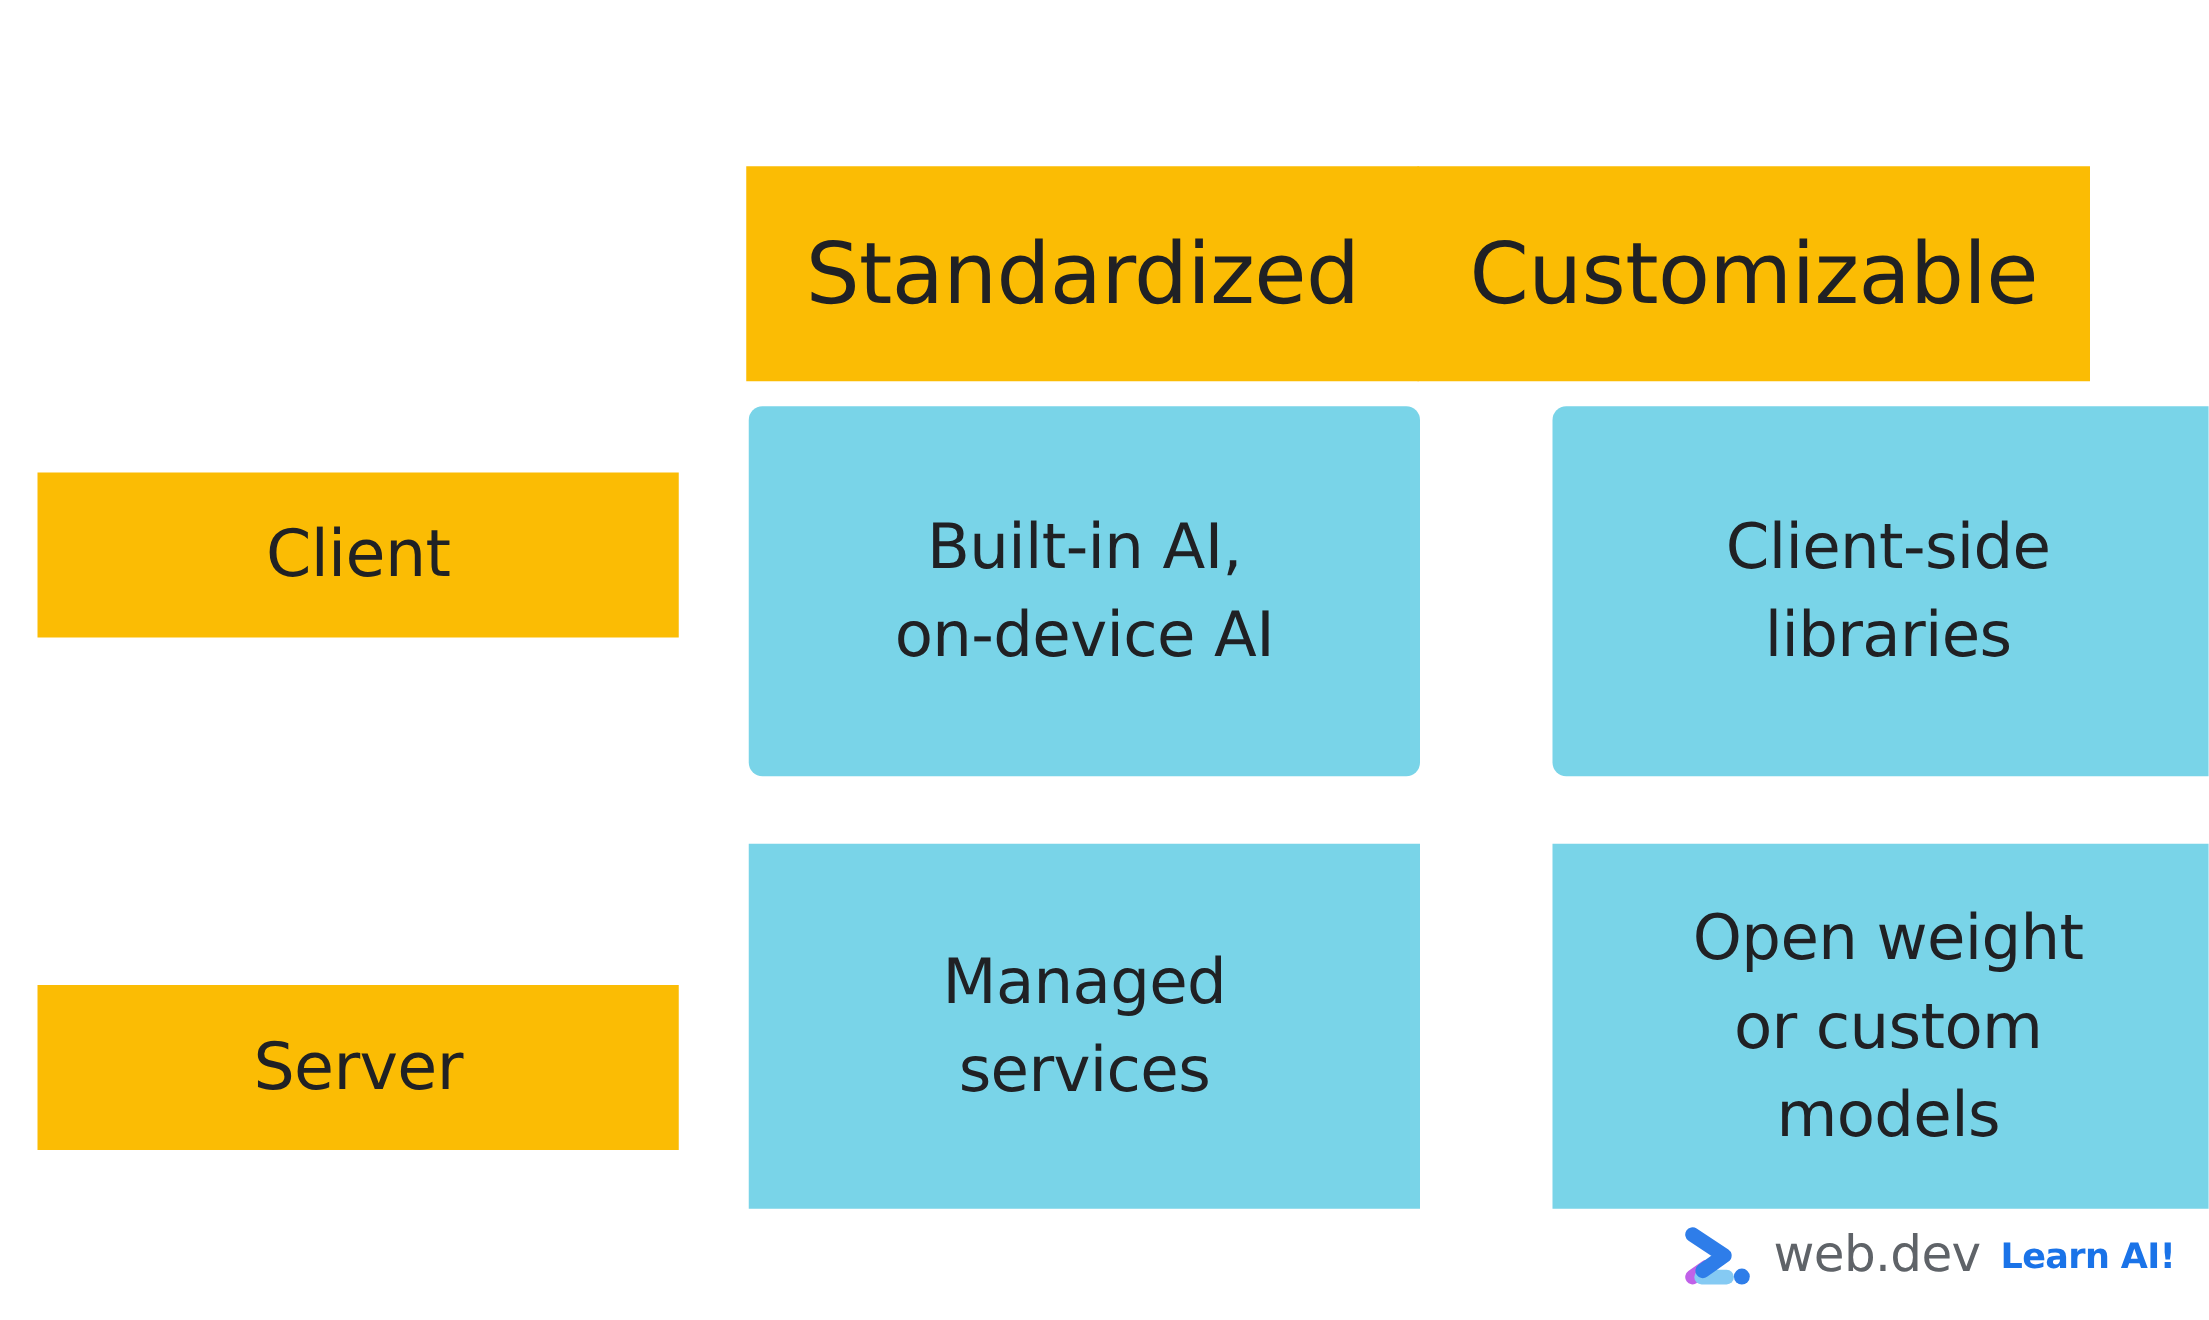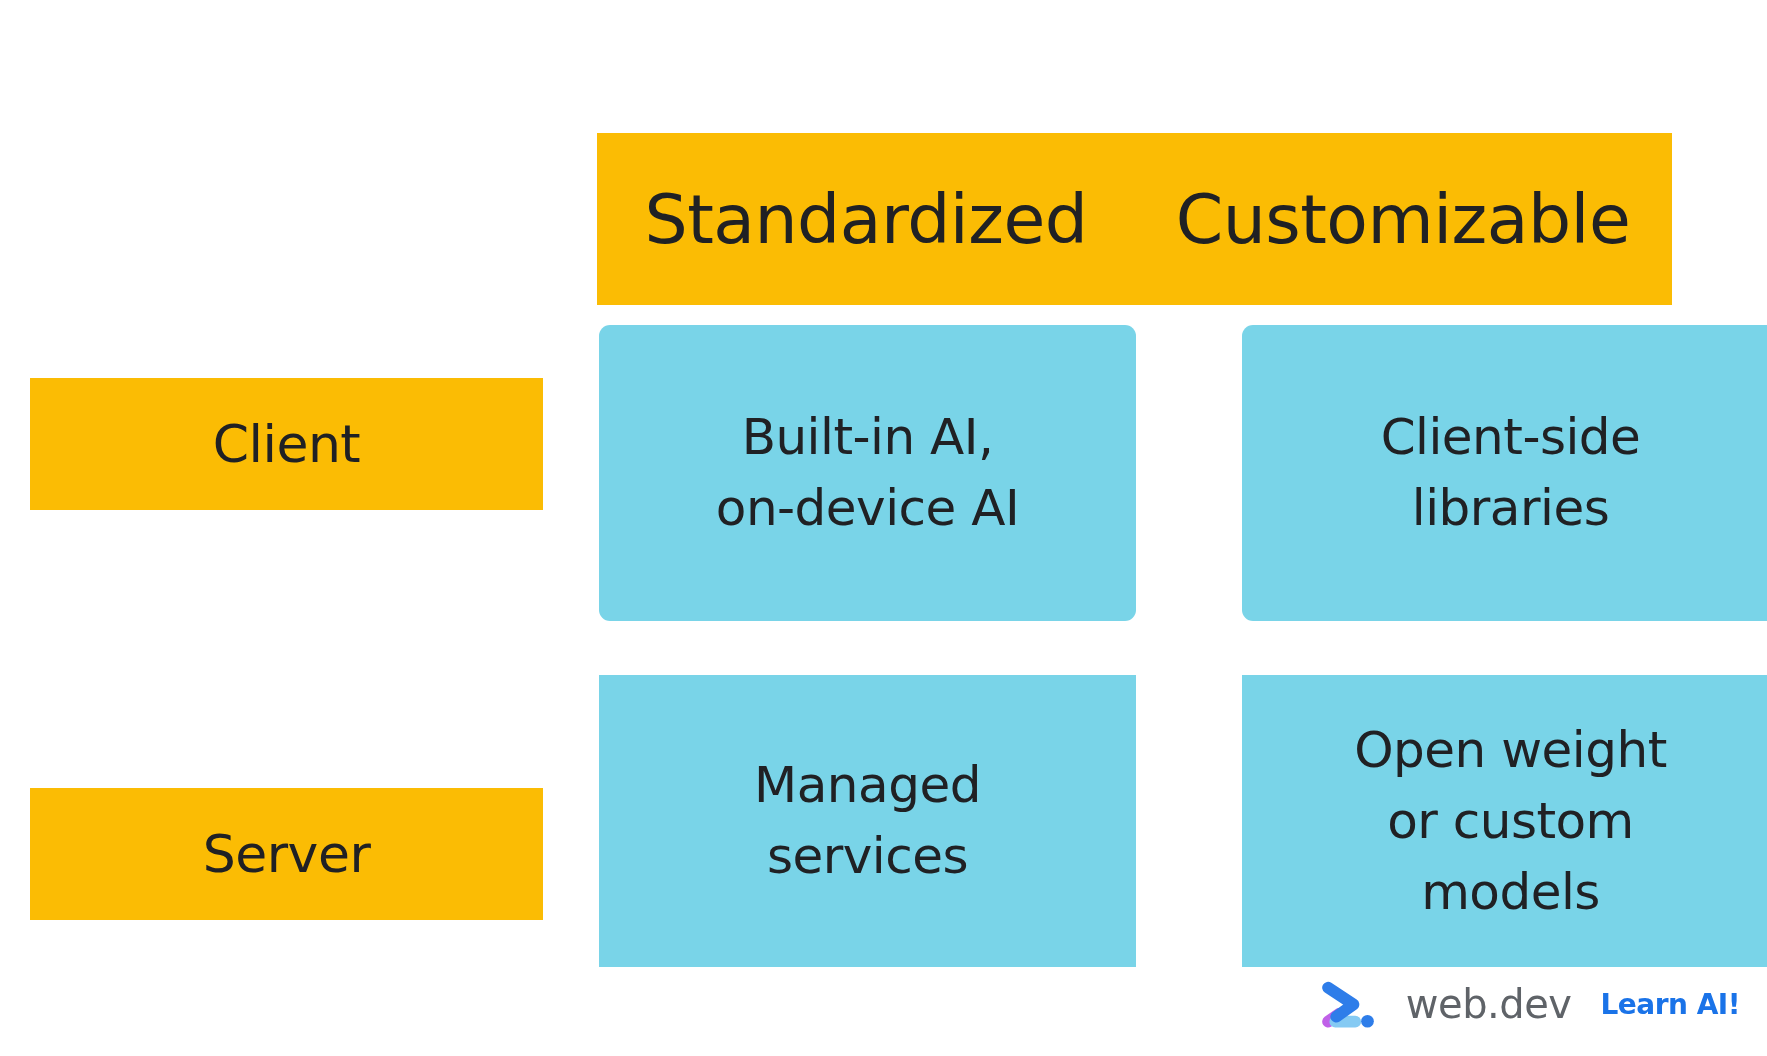--- a/index.html
+++ b/index.html
@@ -62,21 +62,21 @@
     letter-spacing:-0.5px;
     white-space:pre-line;
   }
   .cell.row1{top:325px;height:296px;border-radius:11px;}
   .cell.row2{top:675px;height:292px;}
   .cell.c1{left:599px;}
   .cell.c2{left:1242px;}
   .footer{
     position:absolute;
     right:27px;top:979px;
-    display:flex;align-items:center;gap:29px;
+    display:flex;align-items:center;gap:16px;
   }
   .logo{display:block;}
   .brand{
     font-size:40px;
     color:var(--brand-gray);
     letter-spacing:-0.5px;
   }
   .campaign{
     font-size:28px;
     font-weight:bold;

